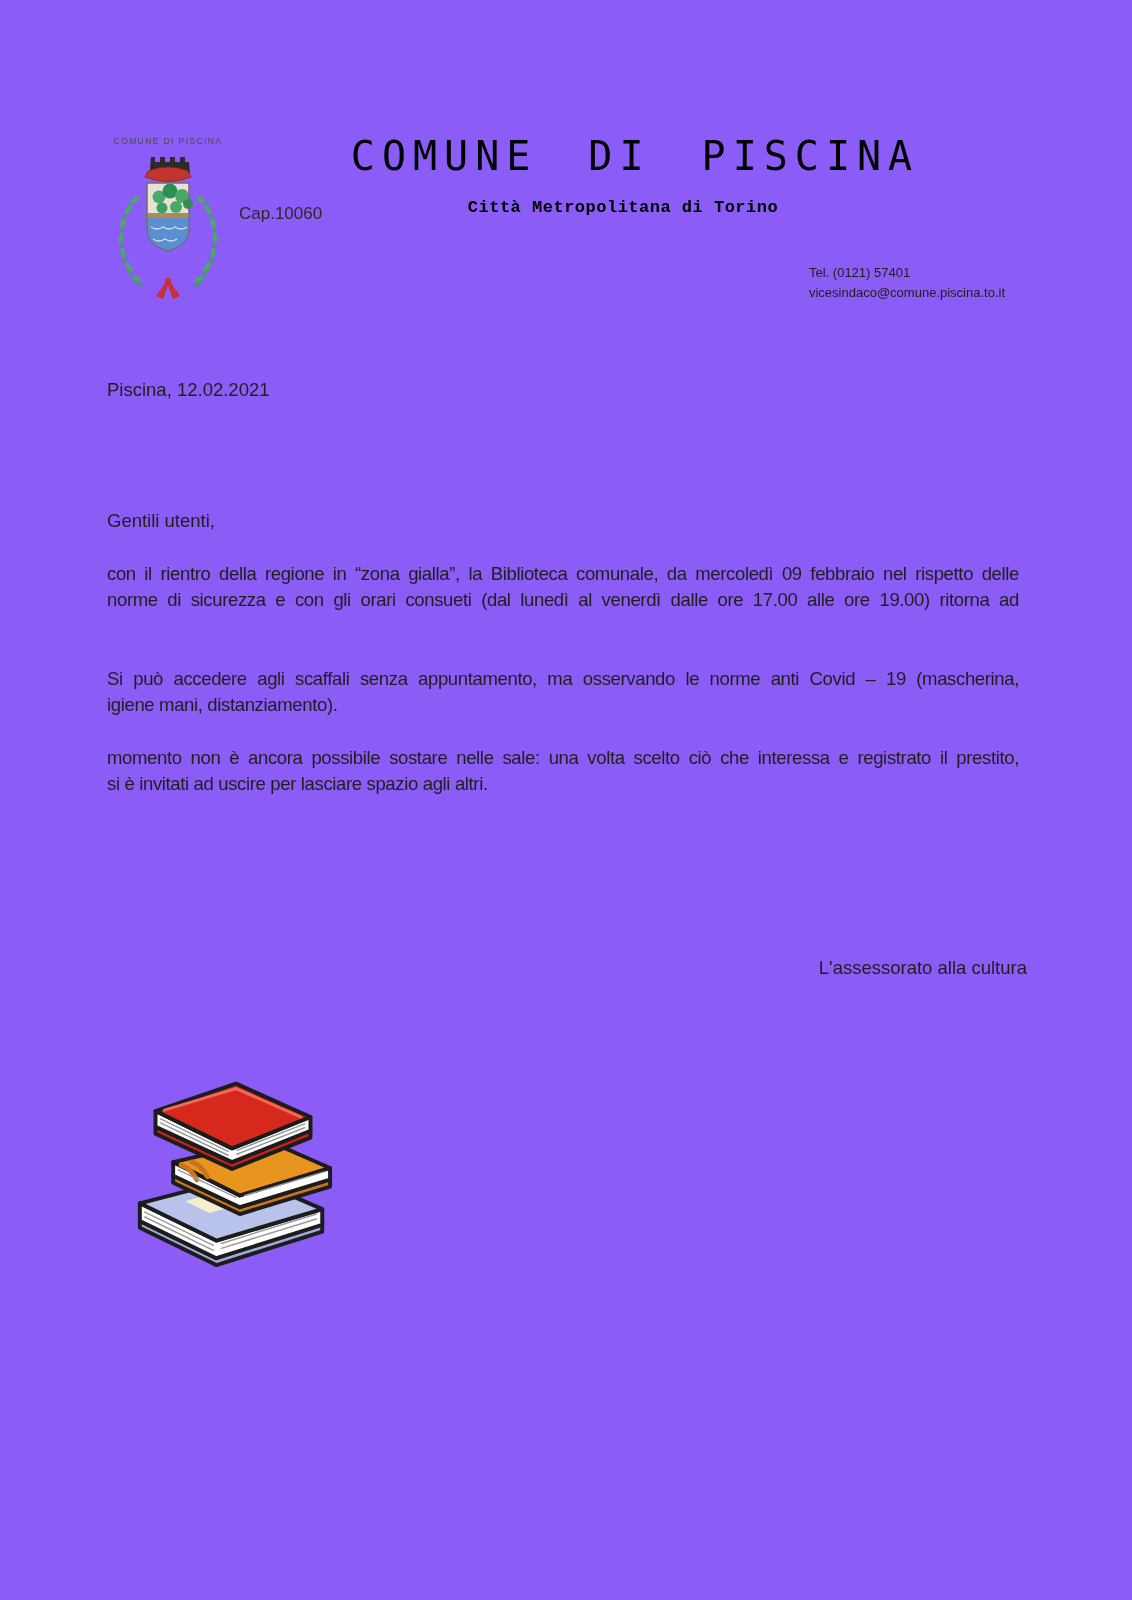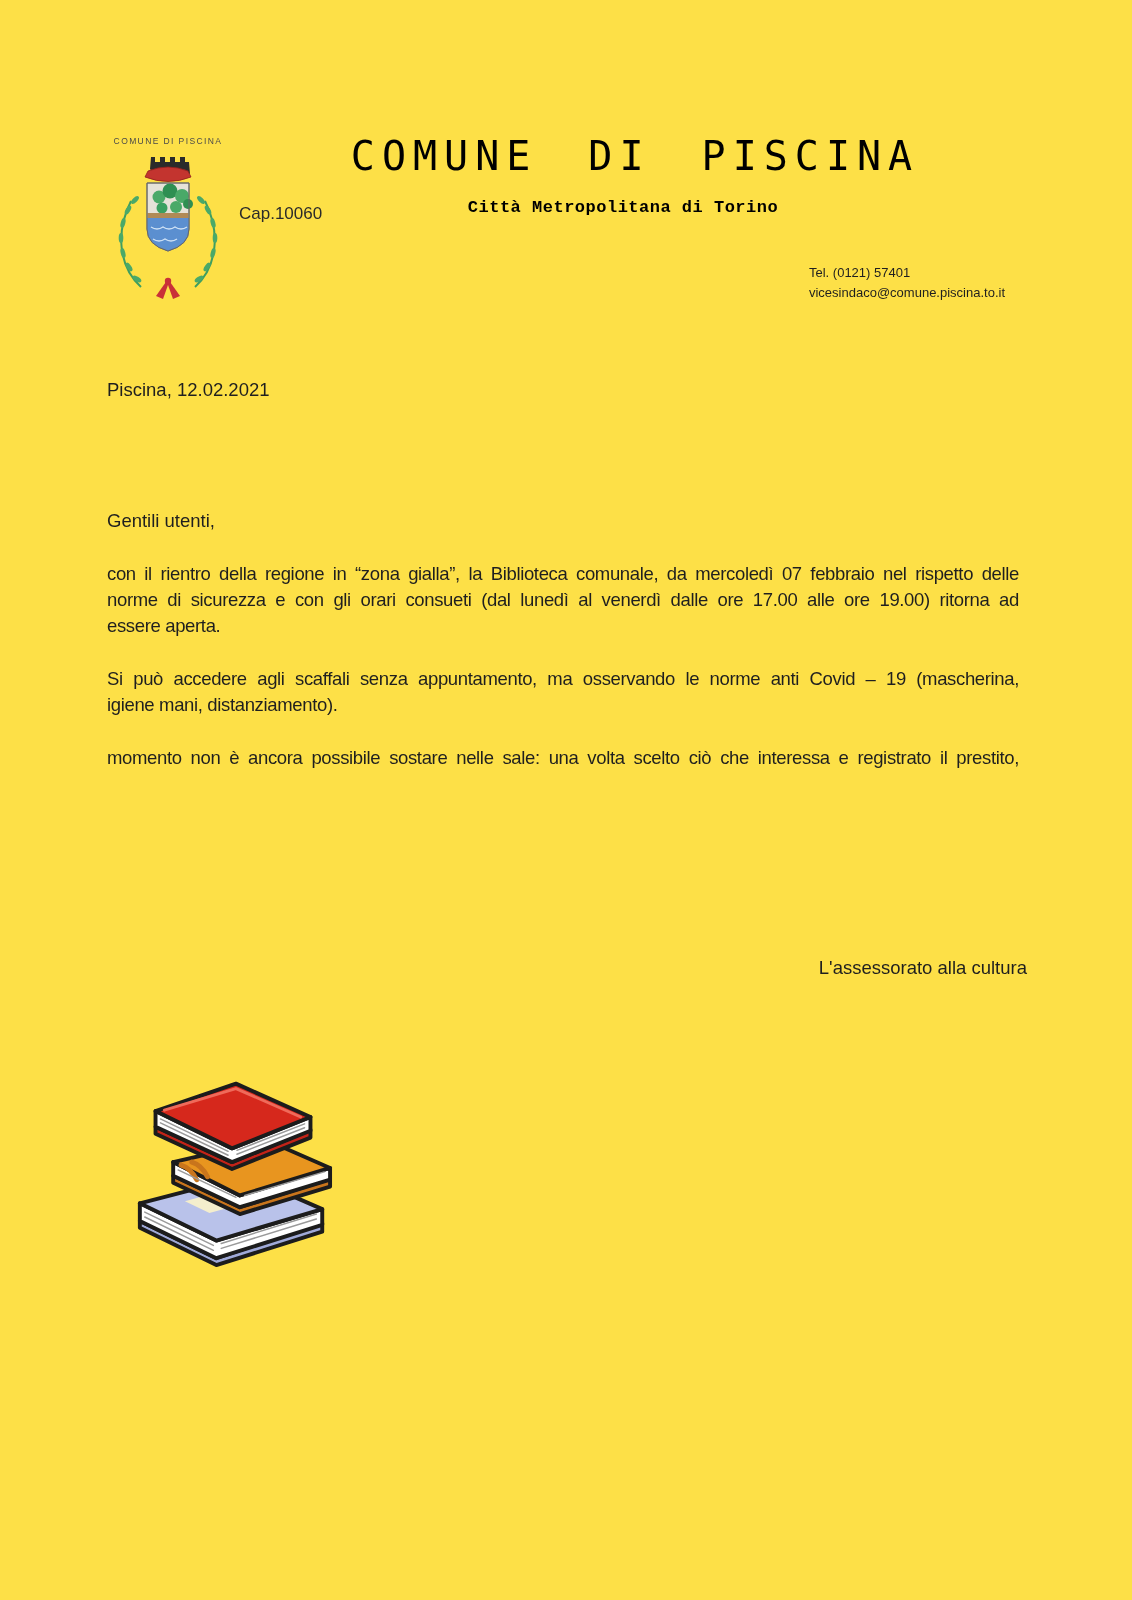--- a/index.html
+++ b/index.html
@@ -1,21 +1,21 @@
 <!DOCTYPE html>
 <html><head>
 <meta charset="utf-8">
 <style>
   html, body { margin: 0; padding: 0; background: #ffffff; }
   .page {
     position: relative;
     width: 1132px;
     height: 1600px;
     margin: 0 auto;
-    background: #fde047;
+    background: #8b5cf6;
     overflow: hidden;
     font-family: "Liberation Sans", sans-serif;
     color: #1f1f1f;
   }
   
   .crest {
     position: absolute;
     left: 107px; top: 129px;
     width: 122px; height: 176px;
   }
@@ -168,30 +168,30 @@
   <div class="contact">
     <div>Tel. (0121) 57401</div>
     <div>vicesindaco@comune.piscina.to.it</div>
   </div>
 
   <div class="dateline">Piscina, 12.02.2021</div>
   <div class="salutation">Gentili utenti,</div>
 
   <div class="letter-body">
       <div class="paragraph">
-        <div class="line">con il rientro della regione in “zona gialla”, la Biblioteca comunale, da mercoledì 07 febbraio nel rispetto delle</div>
+        <div class="line">con il rientro della regione in “zona gialla”, la Biblioteca comunale, da mercoledì 09 febbraio nel rispetto delle</div>
         <div class="line">norme di sicurezza e con gli orari consueti (dal lunedì al venerdì dalle ore 17.00 alle ore 19.00) ritorna ad</div>
-        <div class="line last">essere aperta.</div>
       </div>
       <div class="paragraph">
         <div class="line">Si può accedere agli scaffali senza appuntamento, ma osservando le norme anti Covid – 19 (mascherina,</div>
         <div class="line last">igiene mani, distanziamento).</div>
       </div>
       <div class="paragraph">
         <div class="line">momento non è ancora possibile sostare nelle sale: una volta scelto ciò che interessa e registrato il prestito,</div>
+        <div class="line last">si è invitati ad uscire per lasciare spazio agli altri.</div>
       </div>
     </div>
 
   <div class="signature">L'assessorato alla cultura</div>
 
   <div class="books">
     <svg width="206" height="202" viewBox="0 0 210 206" xmlns="http://www.w3.org/2000/svg" stroke-linejoin="round" stroke-linecap="round">
 
       <g stroke="#1c1c1c" stroke-width="4">
         <path d="M10,158 L10,165 L88,203 L196,169 L196,160 L88,196 Z" fill="#9fa9d8"></path>

